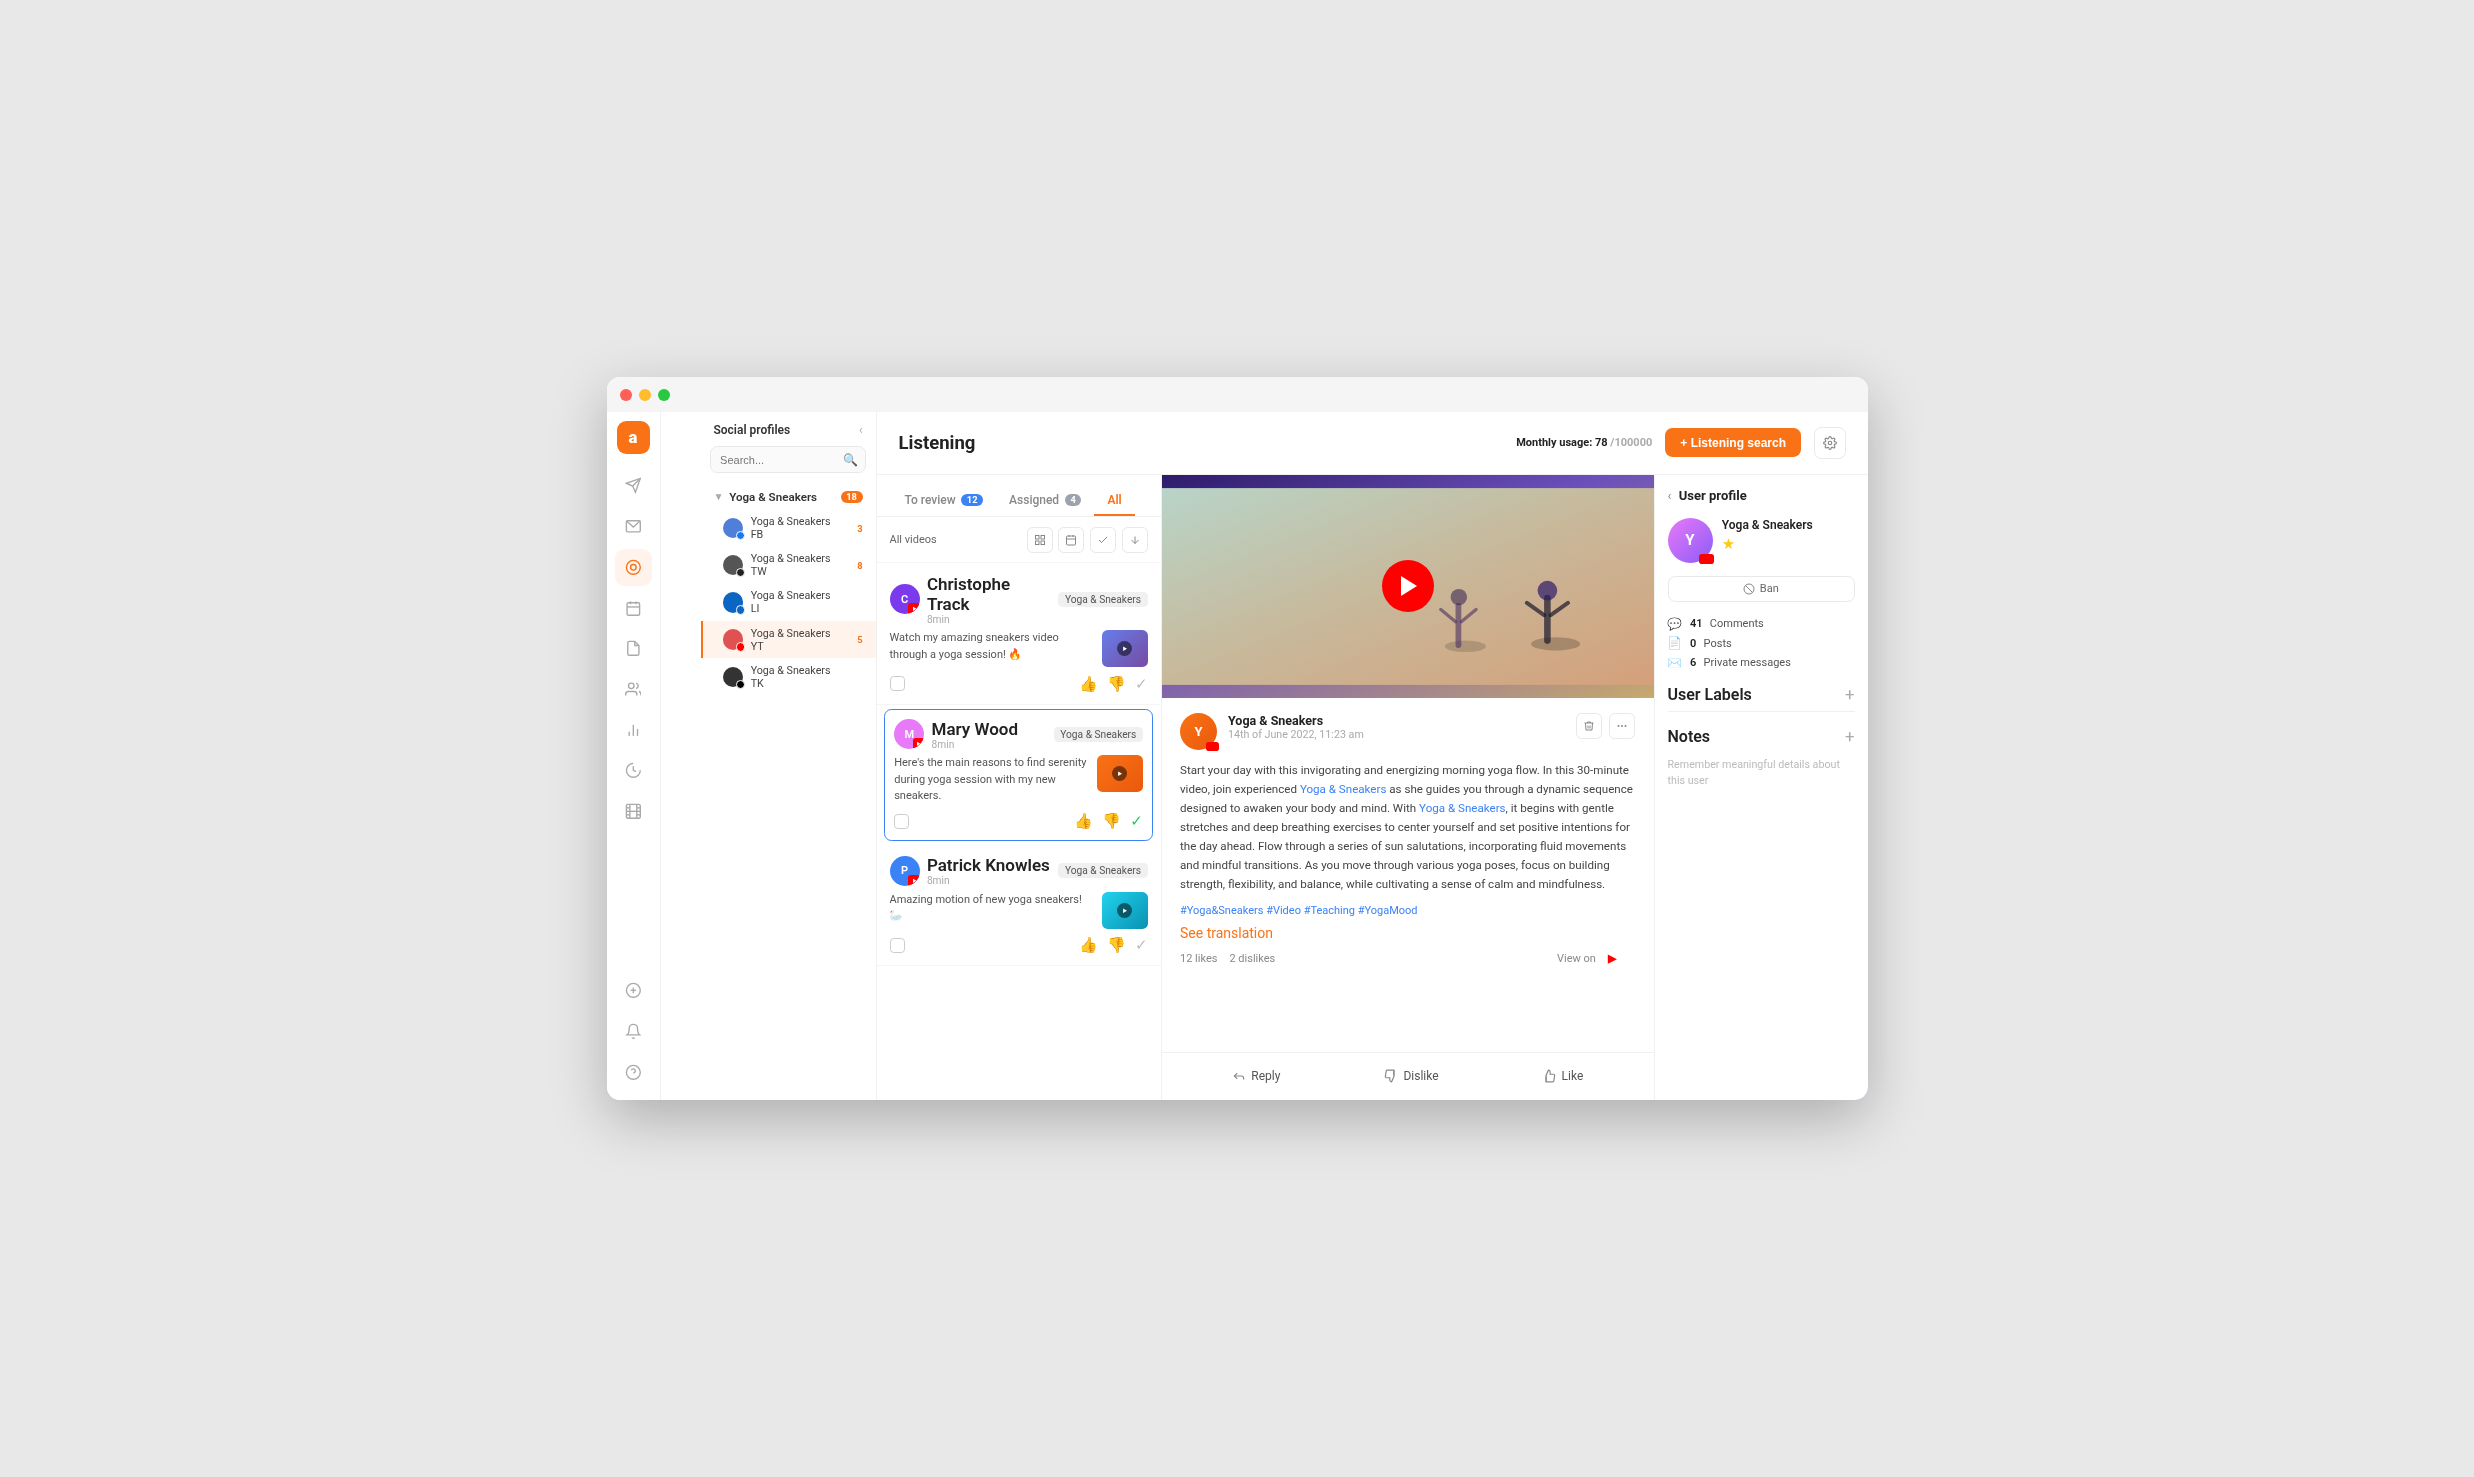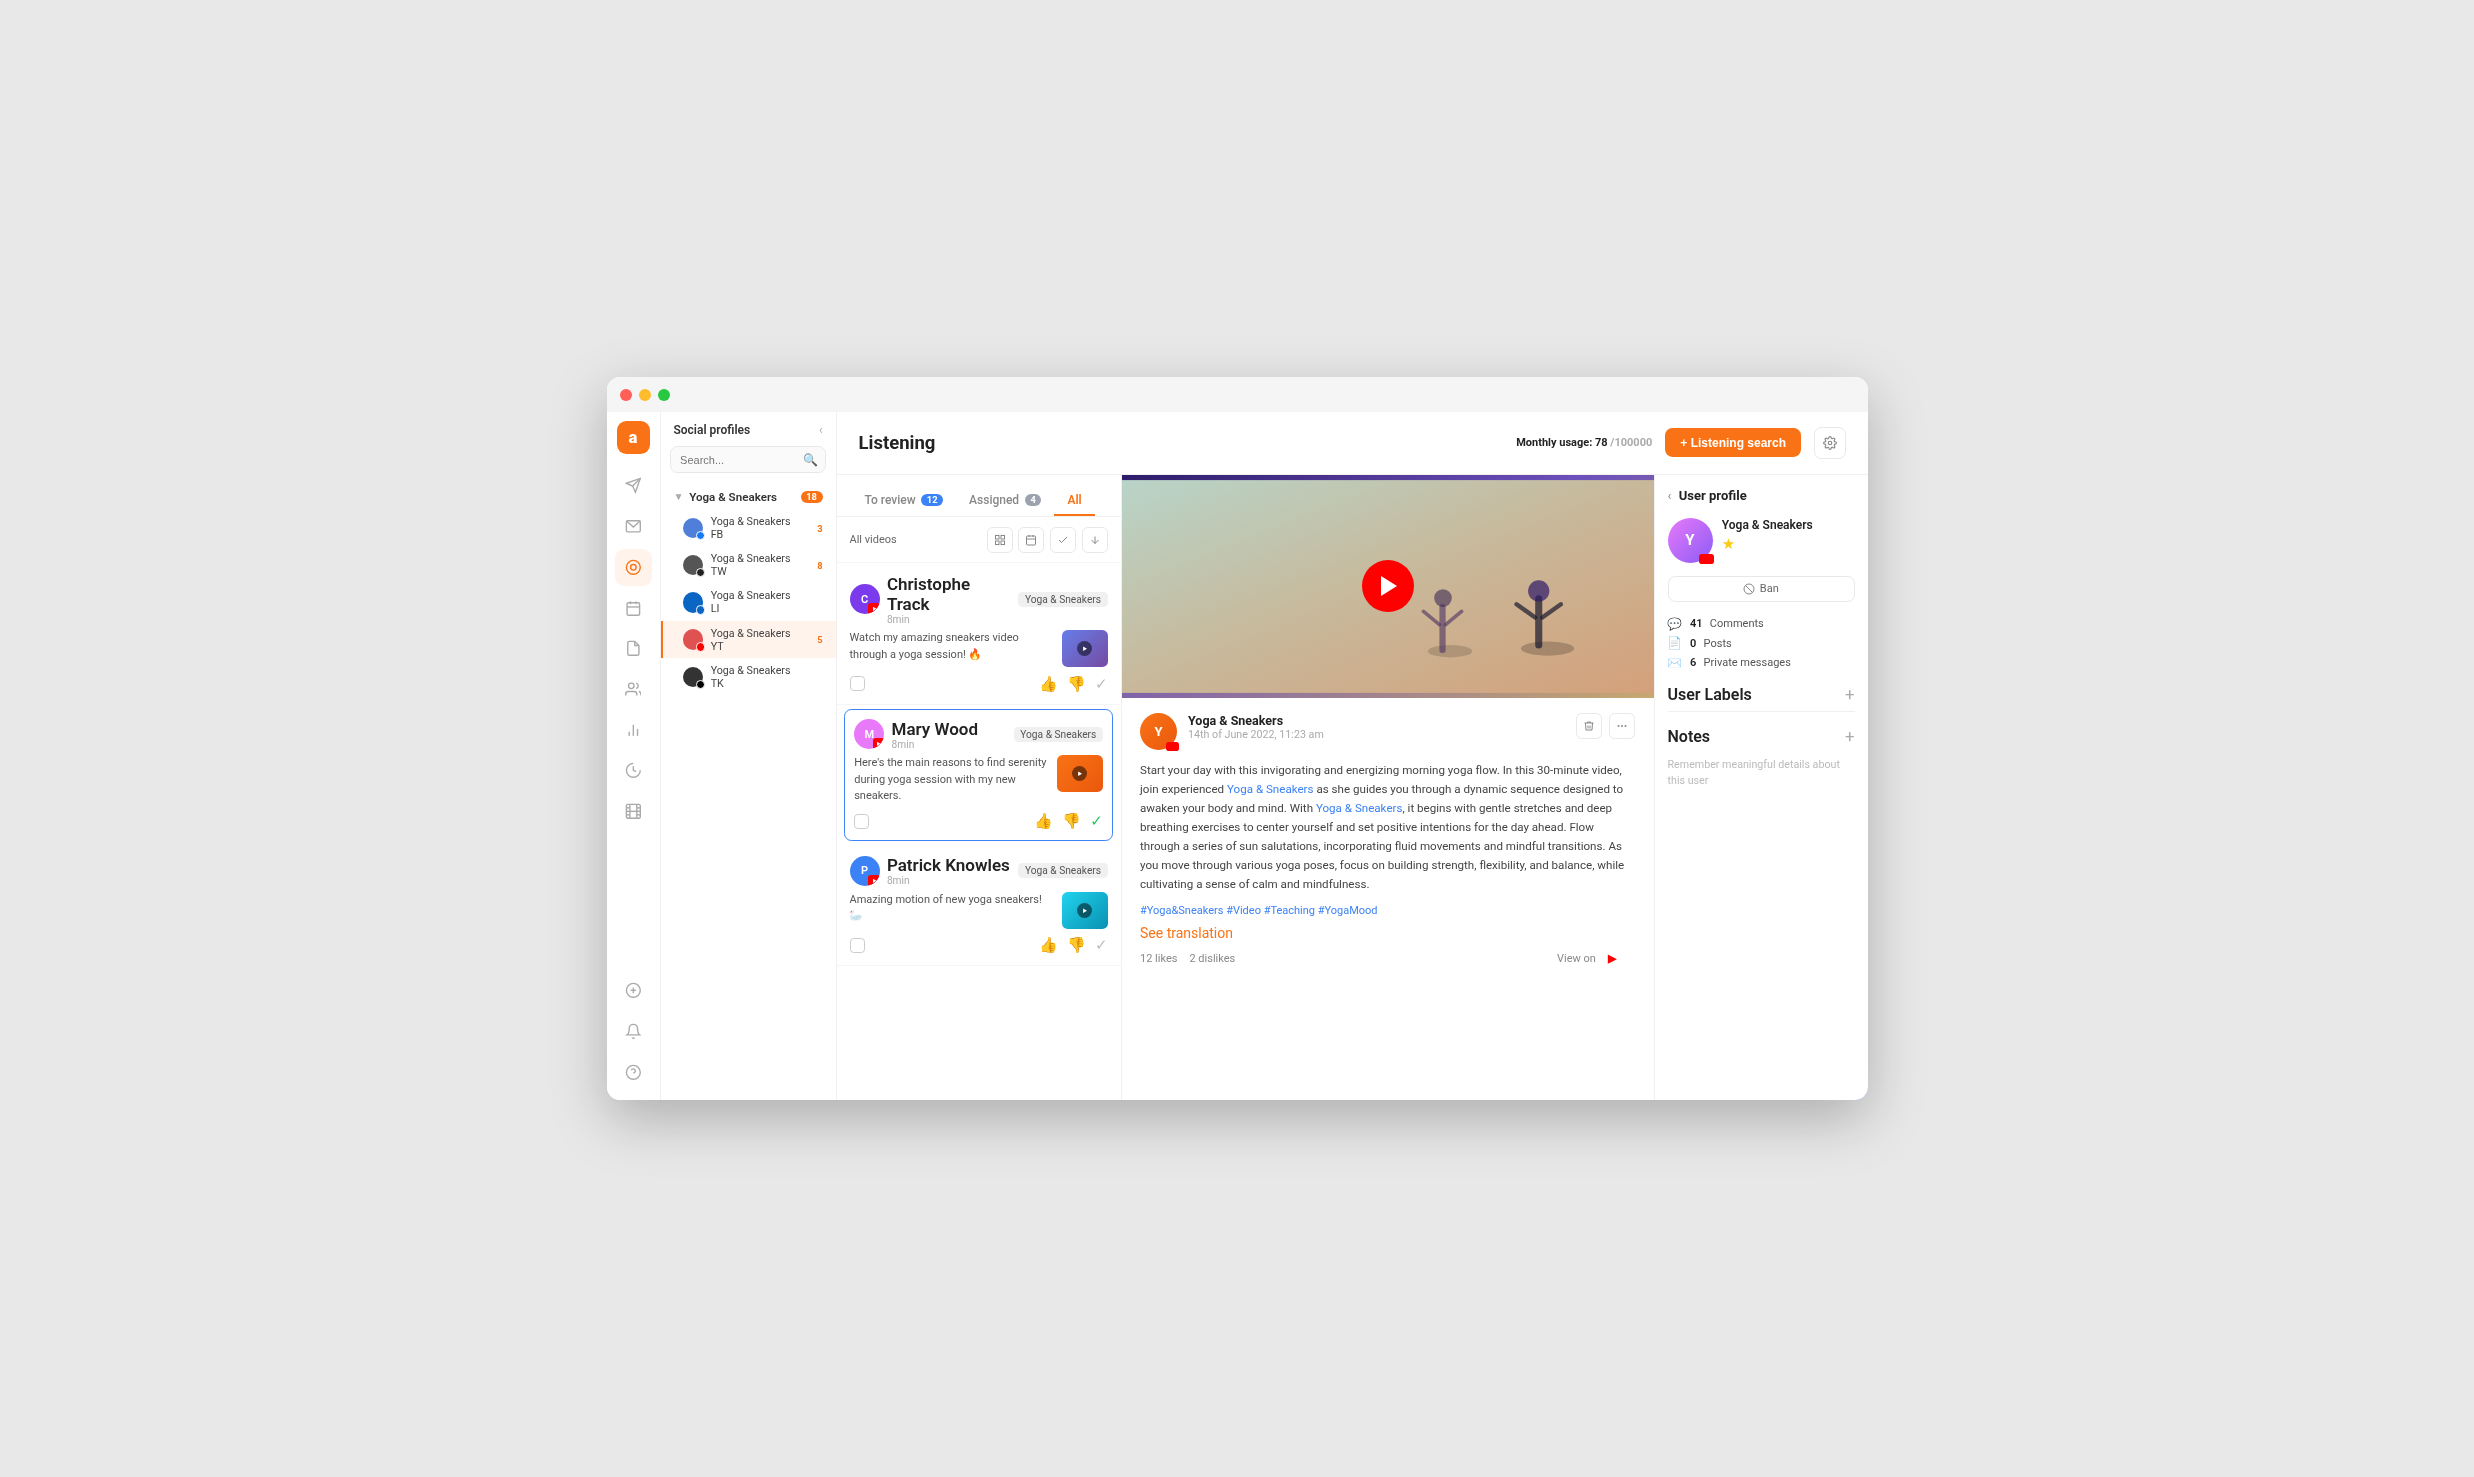--- a/index.html
+++ b/index.html
@@ -85,20 +85,21 @@
     }
     
     .profiles-panel {
       width: 176px;
       background: #fff;
       border-right: 0.9px solid #f0f0f0;
       display: flex;
       flex-direction: column;
       padding: 11px 0;
       overflow-y: auto;
+      margin-left: 40px;
     }
     .profiles-header {
       display: flex;
       align-items: center;
       justify-content: space-between;
       padding: 0 13px 9.3px;
     }
     .profiles-title {
       font-size: 12px;
       font-weight: 600;
@@ -1170,20 +1171,43 @@
             <div class="post-stats">
               <span>12 likes</span>
               <span>2 dislikes</span>
               <span class="view-on">
                 <span>View on</span>
                 <span class="view-on-yt"> ▶</span>
               </span>
             </div>
           </div>
 
+          <div class="post-footer">
+            <div class="footer-action">
+              <svg width="14" height="14" viewBox="0 0 24 24" fill="none" stroke="#888" stroke-width="2">
+                  <polyline points="9 17 4 12 9 7"></polyline>
+                  <path d="M20 18v-2a4 4 0 0 0-4-4H4"></path>
+                </svg>
+              <span>Reply</span>
+            </div>
+            <div class="footer-action">
+              <svg width="14" height="14" viewBox="0 0 24 24" fill="none" stroke="#888" stroke-width="2">
+                  <path d="M10 15v4a3 3 0 0 0 3 3l4-9V2H5.72a2 2 0 0 0-2 1.7l-1.38 9a2 2 0 0 0 2 2.3z"></path>
+                  <line x1="17" y1="2" x2="17" y2="11"></line>
+                </svg>
+              <span>Dislike</span>
+            </div>
+            <div class="footer-action">
+              <svg width="14" height="14" viewBox="0 0 24 24" fill="none" stroke="#888" stroke-width="2">
+                  <path d="M14 9V5a3 3 0 0 0-3-3l-4 9v11h11.28a2 2 0 0 0 2-1.7l1.38-9a2 2 0 0 0-2-2.3z"></path>
+                  <line x1="7" y1="22" x2="7" y2="13"></line>
+                </svg>
+              <span>Like</span>
+            </div>
+          </div>
         </div>
 
         <div class="user-profile-panel">
           <div class="up-header">
             <span class="up-back">‹</span>
             <span class="up-title">User profile</span>
           </div>
           <div class="up-profile-section">
             <div class="up-avatar">
               Y

